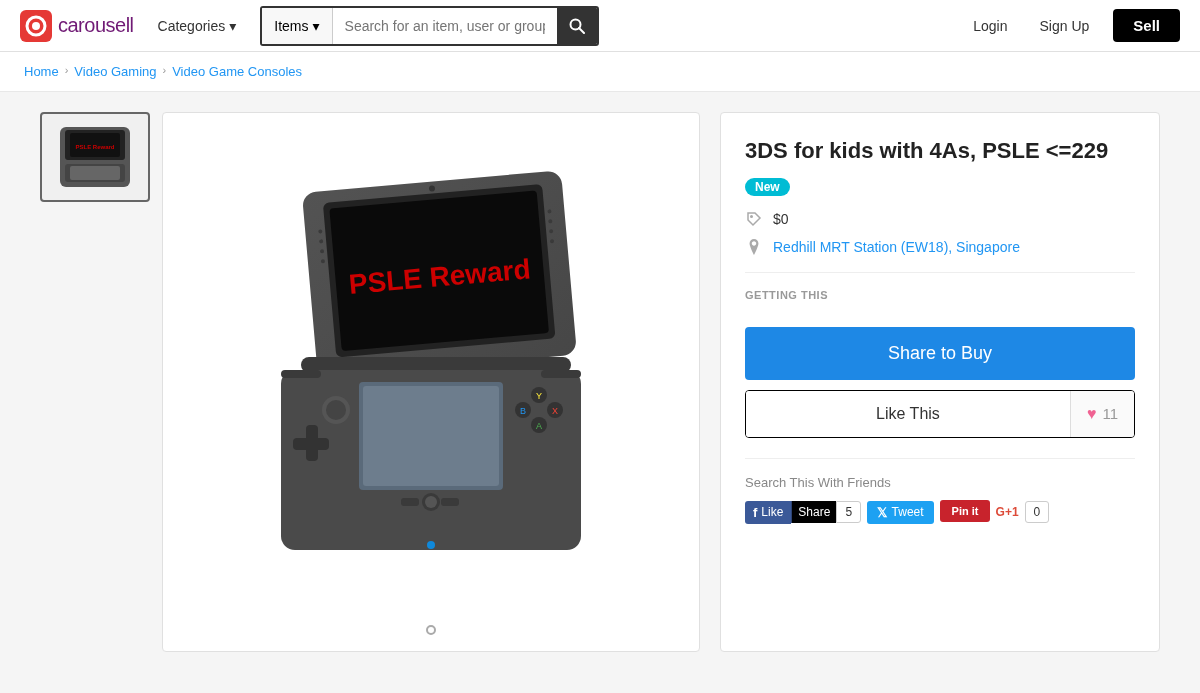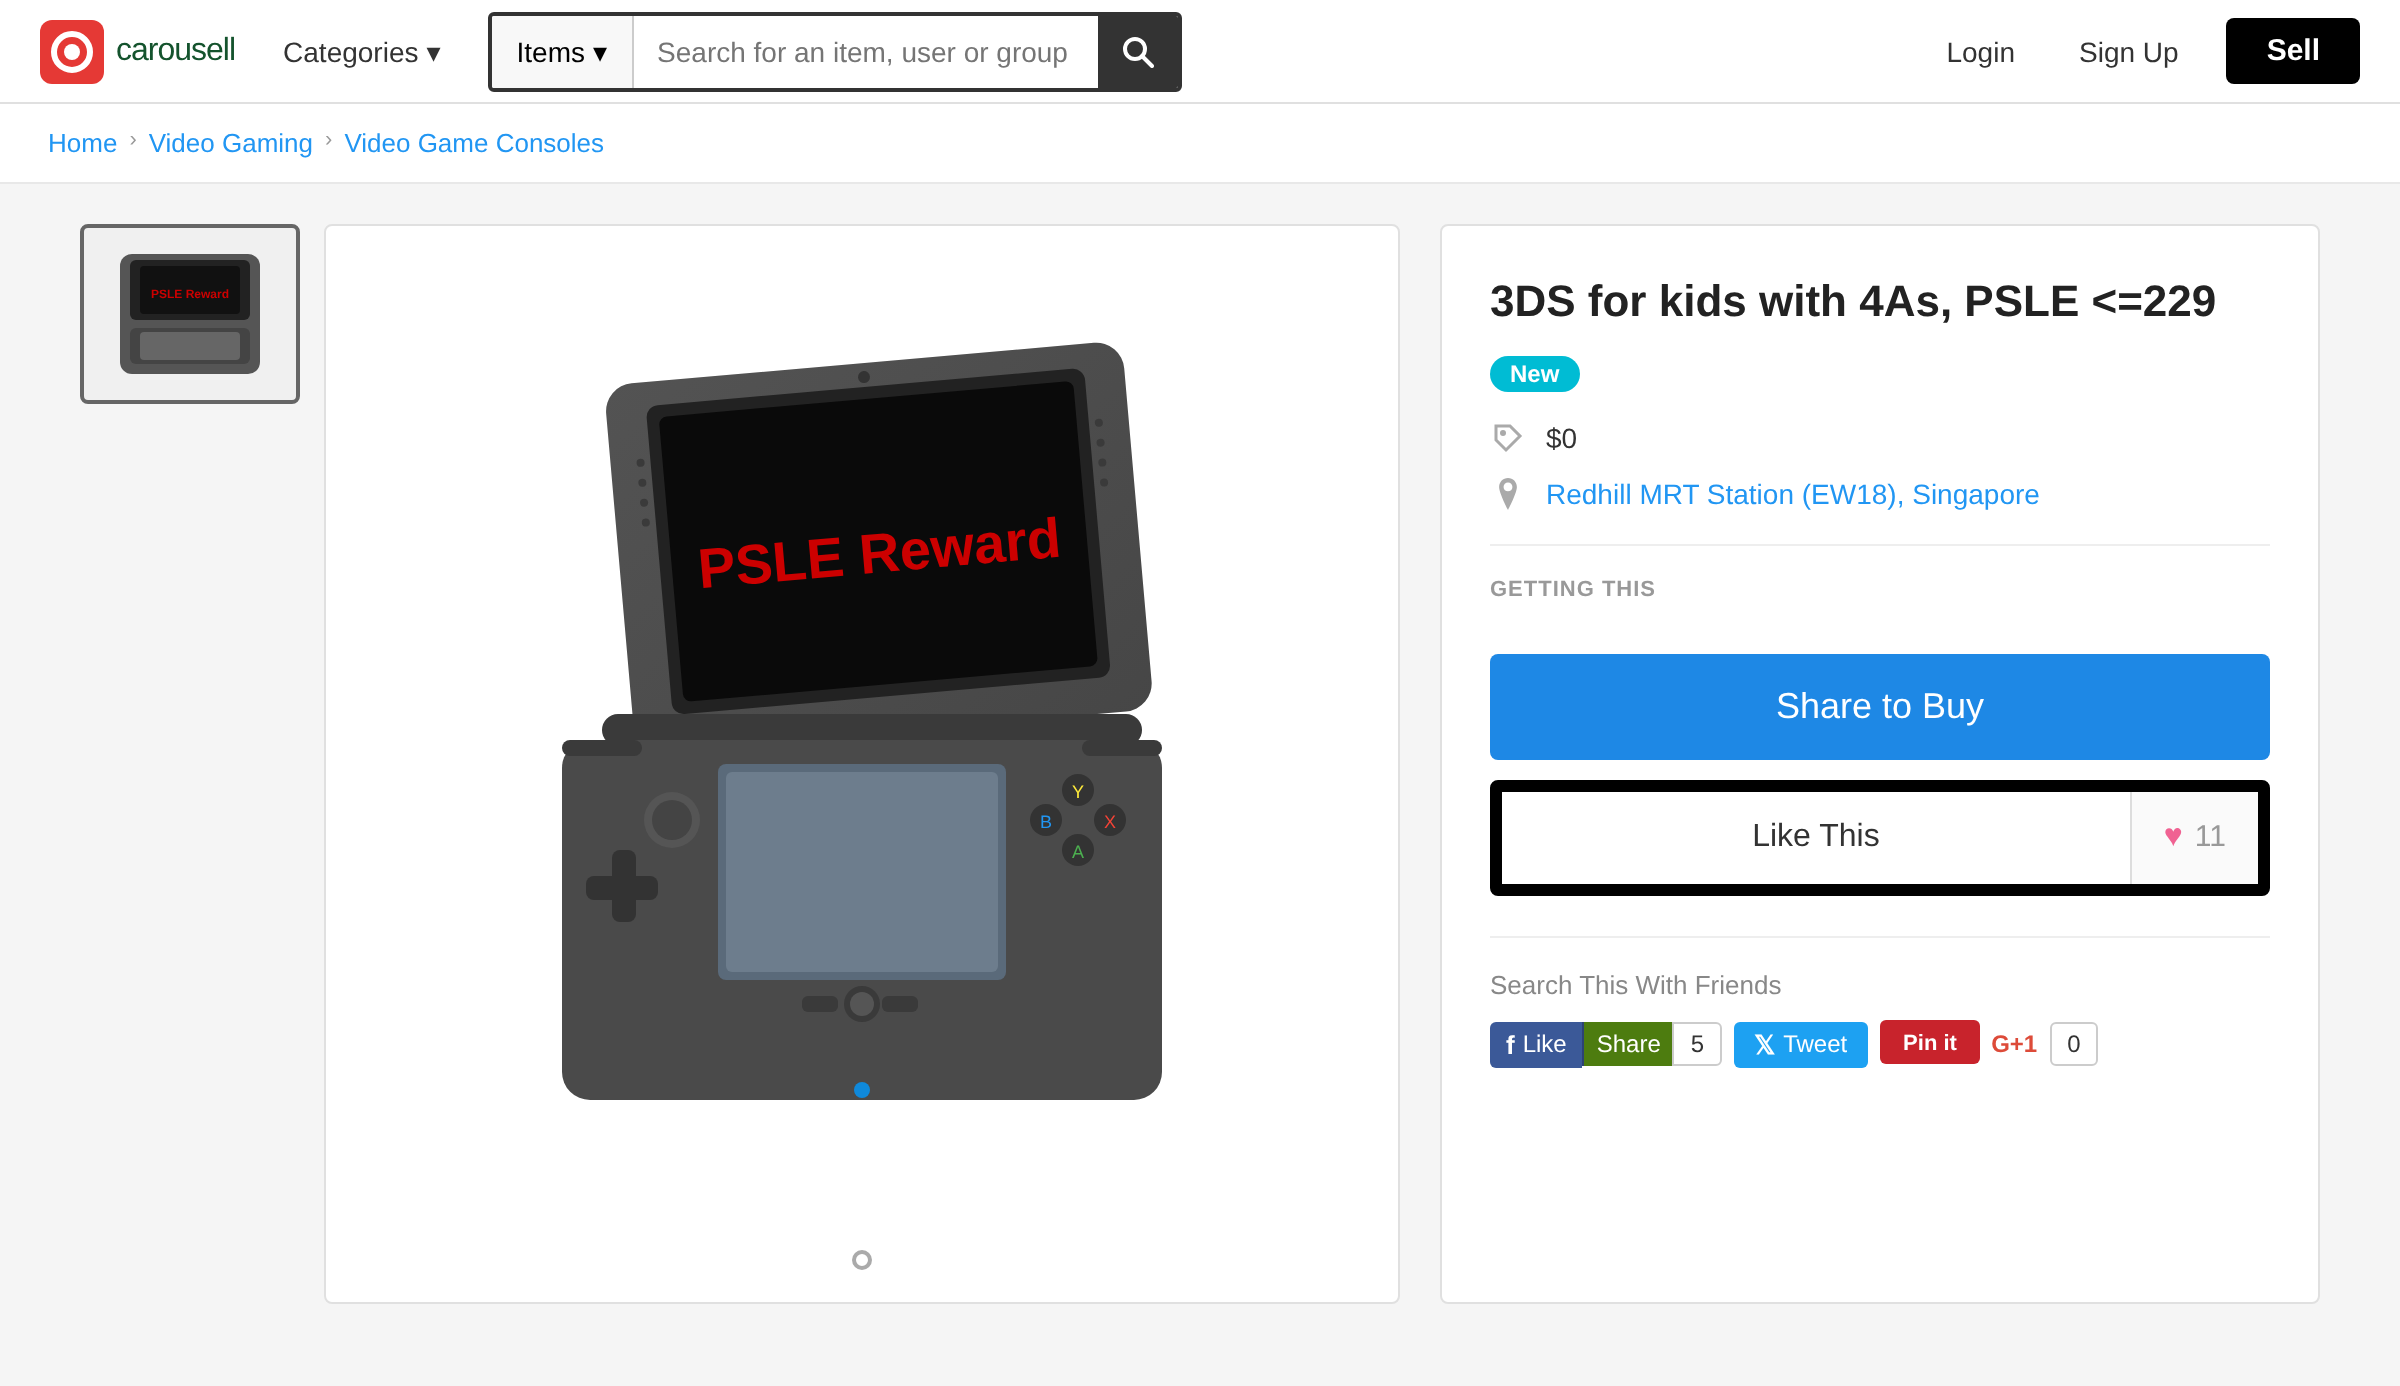--- a/index.html
+++ b/index.html
@@ -19,22 +19,22 @@
       display: flex;
       align-items: center;
       gap: 6px;
       text-decoration: none;
     }
     .logo-icon {
       width: 32px;
       height: 32px;
     }
     .logo-text {
-      font-size: 16px;
-      color: #14532d;
+      font-size: 20px;
+      color: #701a75;
       font-weight: 500;
       letter-spacing: -0.5px;
     }
     .categories-btn {
       display: flex;
       align-items: center;
       gap: 4px;
       background: none;
       border: none;
       font-size: 14px;
@@ -258,21 +258,21 @@
       padding: 16px;
       font-size: 18px;
       font-weight: 500;
       cursor: pointer;
       margin-bottom: 10px;
       margin-top: 16px;
     }
 
     .btn-like-row {
       display: flex;
-      border: 6px solid #000000;
+      border: 1px solid #000000;
       border-radius: 4px;
       overflow: hidden;
     }
     .btn-like {
       flex: 1;
       background: #fff;
       border: none;
       padding: 14px;
       font-size: 16px;
       color: #333;
@@ -317,21 +317,21 @@
       border: none;
       padding: 4px 8px;
       font-size: 12px;
       cursor: pointer;
       display: flex;
       align-items: center;
       gap: 4px;
       border-radius: 3px 0 0 3px;
     }
     .fb-share-btn {
-      background: #4d7c0f;
+      background: #000000;
       color: #fff;
       border: none;
       padding: 4px 6px;
       font-size: 12px;
       cursor: pointer;
       border-left: 1px solid #2d4373;
     }
     .fb-count {
       background: #fff;
       border: 1px solid #ccc;

